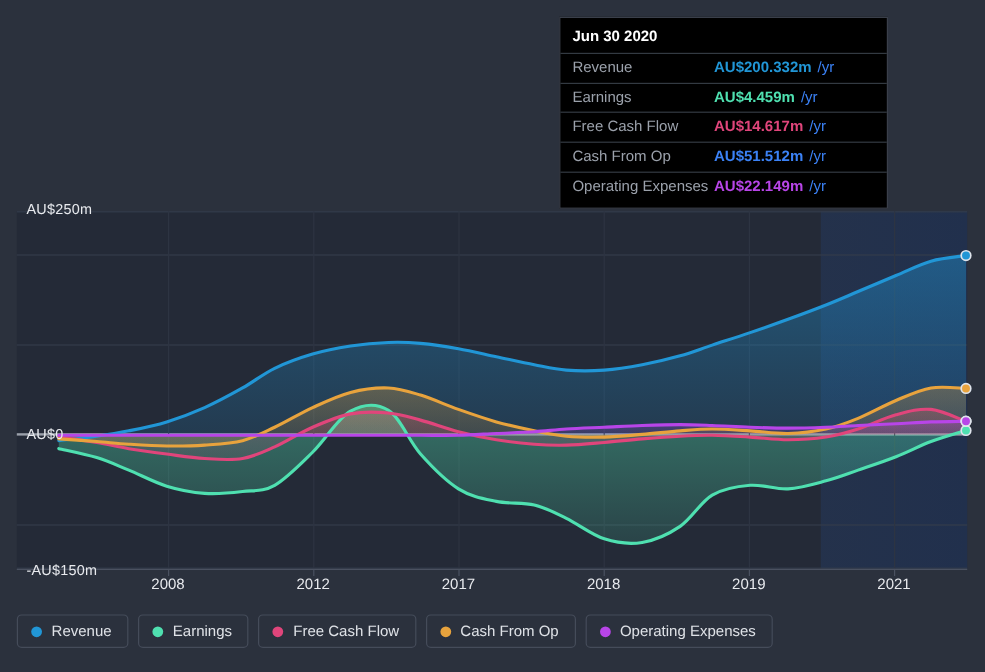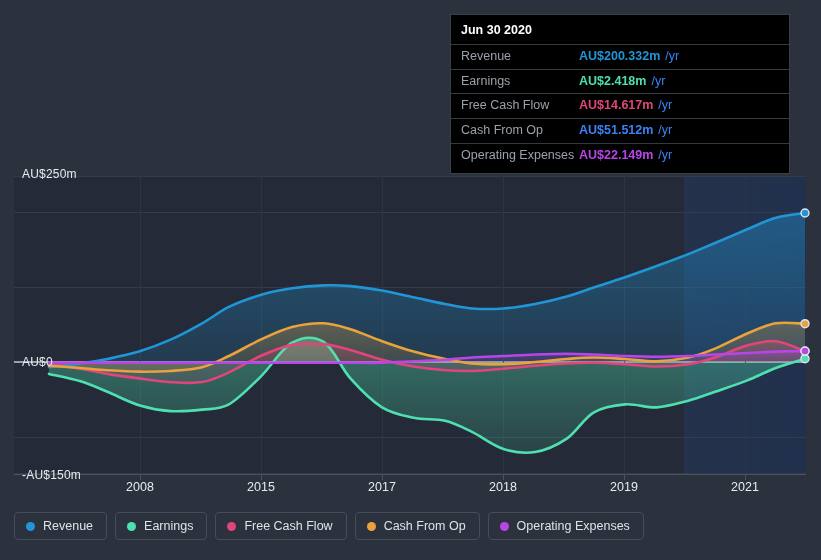--- a/index.html
+++ b/index.html
@@ -91,23 +91,23 @@
     left: 0;
     top: 0;
     width: 821px;
     height: 560px;
     pointer-events: none;
   }
 
   
   #tooltip {
     position: absolute;
-    left: 450px;
+    left: 466px;
     top: 14px;
-    width: 340px;
+    width: 274px;
     background: #000000;
     border: 1px solid #3a3f4a;
     box-sizing: border-box;
     padding: 8px 0 6px 0;
     font-size: 12.5px;
   }
   #tooltip-date {
     color: #ffffff;
     font-weight: bold;
     font-size: 12.5px;
@@ -243,38 +243,38 @@
       <circle cx="805.00" cy="351.12" r="4" fill="#e0457b" stroke="#dfe4ec" stroke-width="1.4"></circle>
       <circle cx="805.00" cy="323.68" r="4" fill="#e8a33d" stroke="#dfe4ec" stroke-width="1.4"></circle>
       <circle cx="805.00" cy="351.03" r="4" fill="#b845e8" stroke="#dfe4ec" stroke-width="1.4"></circle>
     </svg>
 
   <div class="y-label" style="left:22px; top:154px;">AU$250m</div>
   <div class="y-label" style="left:22px; top:342px;">AU$0</div>
   <div class="y-label" style="left:22px; top:455px;">-AU$150m</div>
 
   <div class="x-label" style="left:140px;">2008</div>
-  <div class="x-label" style="left:261px;">2015</div>
+  <div class="x-label" style="left:261px;">2012</div>
   <div class="x-label" style="left:382px;">2017</div>
   <div class="x-label" style="left:503px;">2018</div>
   <div class="x-label" style="left:624px;">2019</div>
   <div class="x-label" style="left:745px;">2021</div>
 
   <div id="tooltip">
     <div id="tooltip-date">Jun 30 2020</div>
 
     <div class="tt-row">
       <span class="tt-label">Revenue</span>
       <span class="tt-value" style="color:#2196d6">AU$200.332m</span>
       <span class="tt-unit">/yr</span>
     </div>
 
     <div class="tt-row">
       <span class="tt-label">Earnings</span>
-      <span class="tt-value" style="color:#4fe0b0">AU$2.418m</span>
+      <span class="tt-value" style="color:#4fe0b0">AU$4.459m</span>
       <span class="tt-unit">/yr</span>
     </div>
 
 
     <div class="tt-row">
       <span class="tt-label">Free Cash Flow</span>
       <span class="tt-value" style="color:#e0457b">AU$14.617m</span>
       <span class="tt-unit">/yr</span>
     </div>
 

